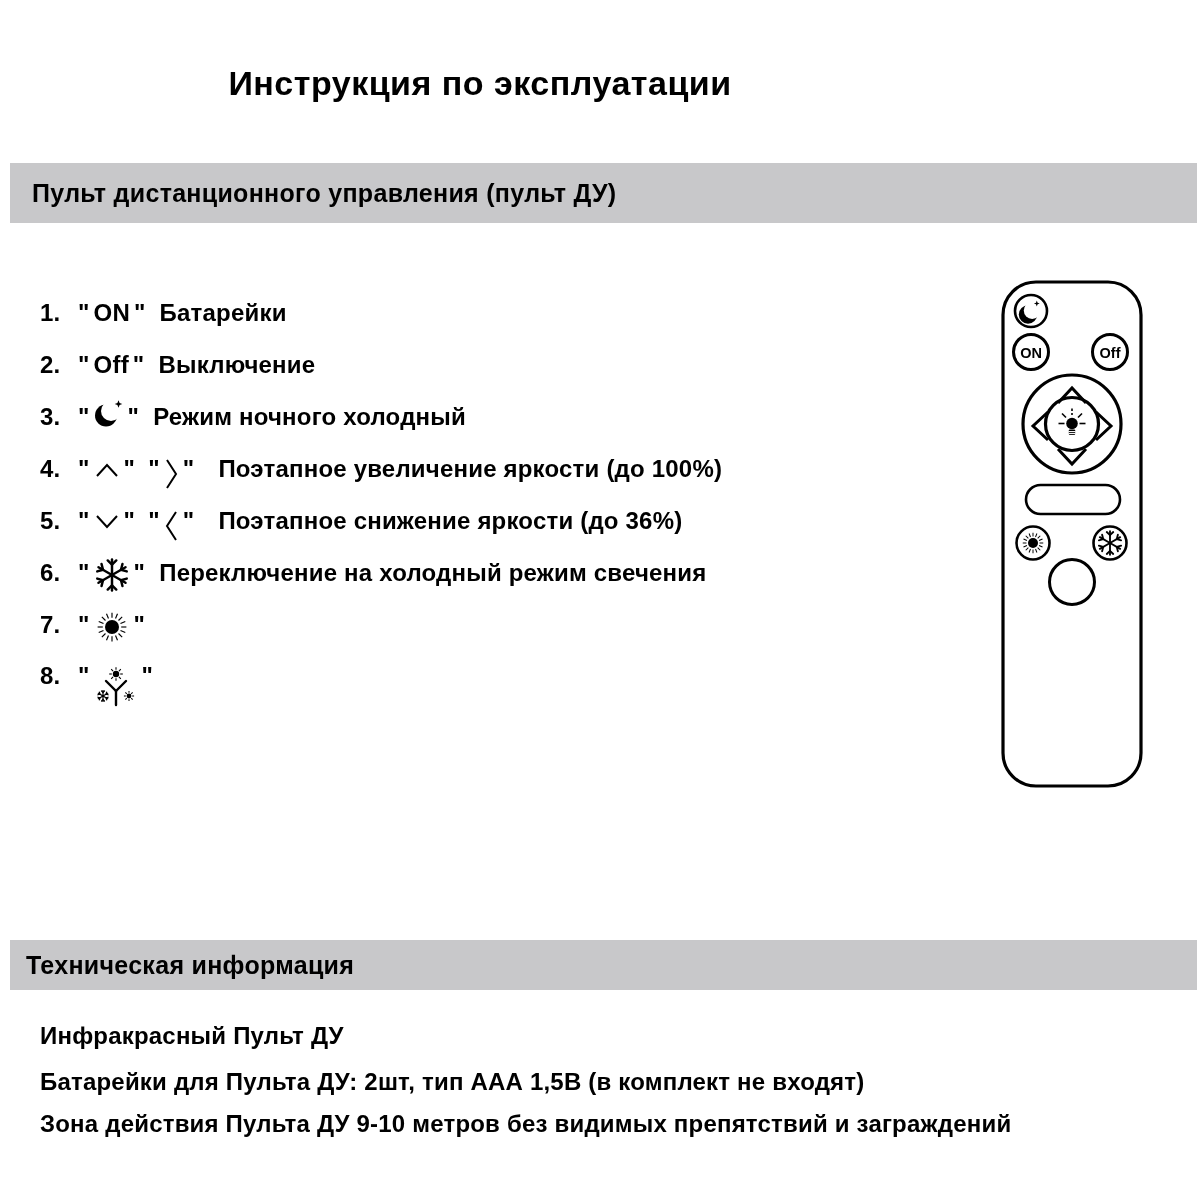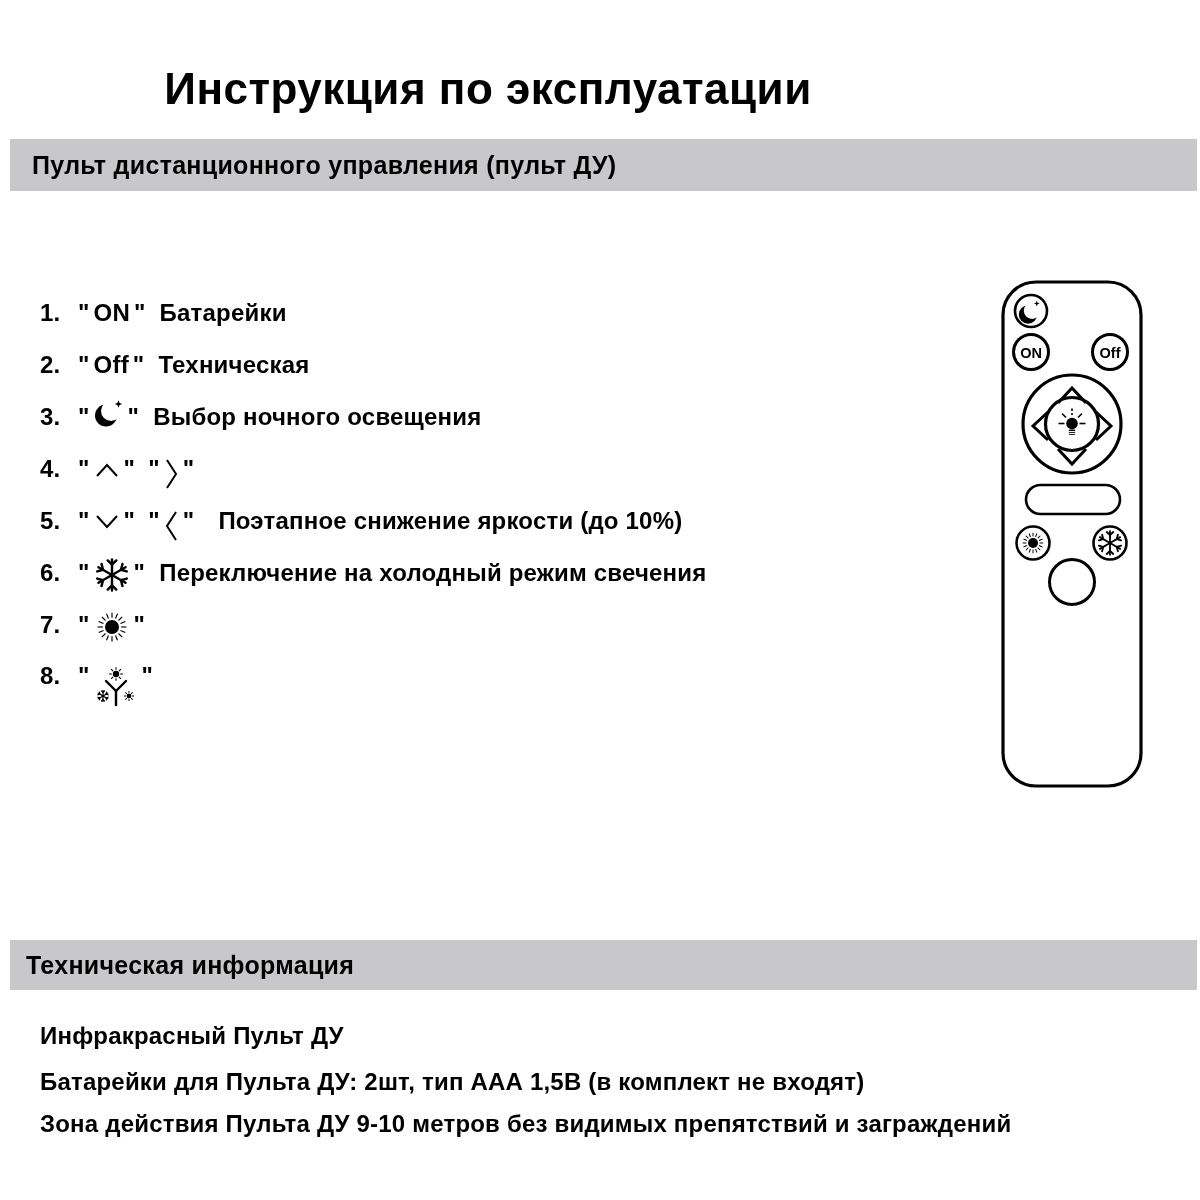--- a/index.html
+++ b/index.html
@@ -6,31 +6,31 @@
   html,body { width:1200px; height:1200px; }
   body {
     background:#fff;
     font-family:"Liberation Sans", sans-serif;
     font-weight:700;
     color:#000;
     position:relative;
     overflow:hidden;
   }
   .page-title {
-    position:absolute; top:64px; left:12px; width:952px;
-    text-align:center; font-size:44px; letter-spacing:.5px;
+    position:absolute; top:64px; left:4px; width:952px;
+    text-align:center; font-size:34px; letter-spacing:.5px;
   }
   .banner {
     position:absolute; left:10px; width:1187px;
     background:var(--banner-bg,#c8c8ca);
     display:flex; align-items:center;
     font-size:25px; letter-spacing:.3px;
     padding-left:22px;
   }
-  .banner-remote { top:139px; height:52px; }
+  .banner-remote { top:163px; height:60px; }
   .banner-tech   { top:940px; height:50px;padding-left:16px; }
   .list { position:absolute; left:40px; top:287px; width:920px; }
   .row {
     display:flex; align-items:center; height:52px;
     font-size:24px; letter-spacing:.2px; white-space:nowrap;
   }
   .num { width:34px; flex-shrink:0; }
   .q { margin:0 4px; }
   .q-gap { margin-left:9px; }
   .lbl { margin-left:10px; }
@@ -123,62 +123,63 @@
     <span>ON</span>
     <span class="q">"</span>
     <span class="lbl">Батарейки</span>
   </div>
 
   <div class="row">
     <span class="num">2.</span>
     <span class="q">"</span>
     <span>Off</span>
     <span class="q">"</span>
-    <span class="lbl">Техническая</span>
+    <span class="lbl">Выключение</span>
   </div>
 
   <div class="row">
     <span class="num">3.</span>
     <span class="q">"</span>
     <svg class="icon icon-moon" width="30" height="30" viewBox="0 0 30 30">
       <circle cx="12" cy="17.5" r="11" fill="#000"></circle>
       <circle cx="17" cy="13" r="10" fill="#fff"></circle>
       <path d="M24.5,2.2 L25.6,4.9 L28.3,6 L25.6,7.1 L24.5,9.8 L23.4,7.1 L20.7,6 L23.4,4.9 Z" fill="#000"></path>
     </svg>
     <span class="q">"</span>
-    <span class="lbl">Выбор ночного освещения</span>
+    <span class="lbl">Режим ночного холодный</span>
   </div>
 
   <div class="row">
     <span class="num">4.</span>
     <span class="q">"</span>
     <svg class="icon icon-chevron-v" width="26" height="18" viewBox="0 0 26 18">
       <polyline points="3,15 13,4 23,15" fill="none" stroke="#000" stroke-width="2"></polyline>
     </svg>
     <span class="q">"</span>
     <span class="q q-gap">"</span>
     <svg class="icon icon-chevron-h" width="15" height="34" viewBox="0 0 15 34">
       <polyline points="3,3 12,17 3,31" fill="none" stroke="#000" stroke-width="2"></polyline>
     </svg>
     <span class="q">"</span>
+    <span class="lbl lbl-wide">Поэтапное увеличение яркости (до 100%)</span>
   </div>
 
   <div class="row">
     <span class="num">5.</span>
     <span class="q">"</span>
     <svg class="icon icon-chevron-v" width="26" height="18" viewBox="0 0 26 18">
       <polyline points="3,3 13,14 23,3" fill="none" stroke="#000" stroke-width="2"></polyline>
     </svg>
     <span class="q">"</span>
     <span class="q q-gap">"</span>
     <svg class="icon icon-chevron-h" width="15" height="34" viewBox="0 0 15 34">
       <polyline points="12,3 3,17 12,31" fill="none" stroke="#000" stroke-width="2"></polyline>
     </svg>
     <span class="q">"</span>
-    <span class="lbl lbl-wide">Поэтапное снижение яркости (до 10%)</span>
+    <span class="lbl lbl-wide">Поэтапное снижение яркости (до 36%)</span>
   </div>
 
   <div class="row">
     <span class="num">6.</span>
     <span class="q">"</span>
     <svg class="icon icon-snowflake" width="36" height="36" viewBox="0 0 36 36">
       <use href="#flake6" transform="translate(18,18) scale(1.3)" stroke="#000" stroke-width="1.9" stroke-linecap="round"></use>
     </svg>
     <span class="q">"</span>
     <span class="lbl">Переключение на холодный режим свечения</span>

